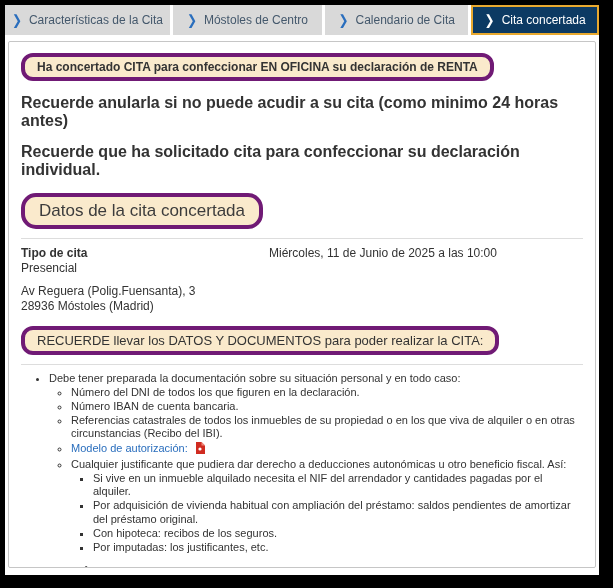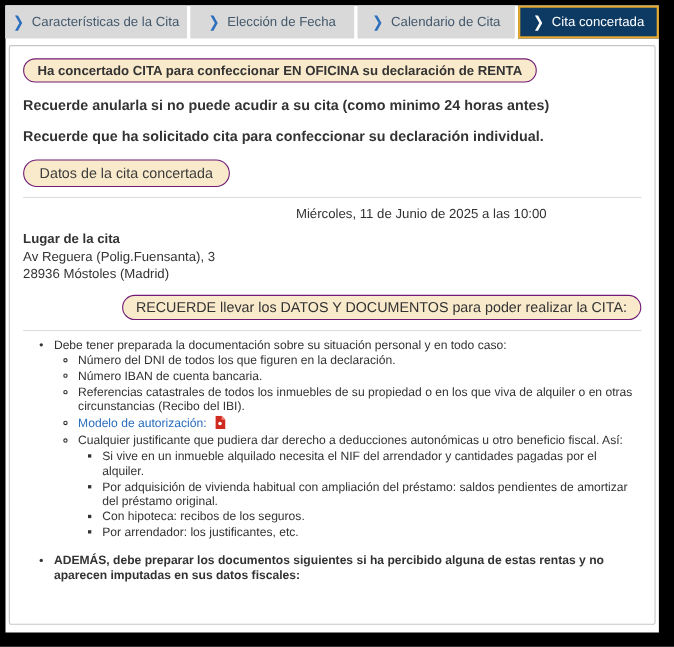--- a/index.html
+++ b/index.html
@@ -20,26 +20,26 @@
   .tab.active{
     background:var(--navy,#0c3a63);color:#fff;border:2px solid var(--gold,#e8a92f);
   }
   .tab.active .chev{color:#fff;}
   
   .content{
     margin:6px 3px 0 3px;border:1px solid #c6c6c6;border-radius:2px;
     height:527px;box-sizing:border-box;padding:11px 12px;overflow:hidden;background:#fff;
   }
   .pill{
-    display:inline-block;background:var(--pill,#faeacc);border:1px solid #701a75;
+    display:inline-block;background:var(--pill,#faeacc);border:4px solid #701a75;
     border-radius:12px;padding:3px 12px;font-size:12px;font-weight:bold;color:#333;
   }
-  .pill.big{font-size:13px;font-weight:normal;border-radius:15px;padding:4px 14px;color:#3c3c3c;}
+  .pill.big{font-size:17px;font-weight:normal;border-radius:15px;padding:4px 14px;color:#3c3c3c;}
   .pill.plain{font-weight:normal;font-size:13px;}
-  .bold-line{font-weight:bold;font-size:13px;margin-top:13px;}
+  .bold-line{font-weight:bold;font-size:16px;margin-top:13px;}
   .divider{border:none;border-top:1px solid #ddd;margin:9px 0 7px 0;}
   .cols{display:flex;font-size:12px;margin-top:2px;}
   .col-left{width:248px;flex:none;}
   .field-label{font-weight:bold;margin-bottom:1px;}
   .addr{margin-top:9px;font-size:12px;}
   .addr div{line-height:1.28;}
   
   .checklist{font-size:11px;margin-top:4px;}
   .checklist ul{margin:0;padding-left:22px;}
   ul.lvl0{list-style-type:disc;padding-left:28px !important;}
@@ -57,21 +57,21 @@
 
 <div class="window">
 
   <div class="tabbar" id="tabbar">
       <div class="tab" style="flex: 168 0 0px;">
         <span class="chev">❯</span>
         <span>Características de la Cita</span>
       </div>
       <div class="tab" style="flex: 152 0 0px;">
         <span class="chev">❯</span>
-        <span>Elección de Fecha</span>
+        <span>Móstoles de Centro</span>
       </div>
       <div class="tab" style="flex: 146 0 0px;">
         <span class="chev">❯</span>
         <span>Calendario de Cita</span>
       </div>
       <div class="tab active" style="flex: 126 0 0px;">
         <span class="chev">❯</span>
         <span>Cita concertada</span>
       </div>
     </div>
@@ -86,33 +86,34 @@
     <div class="bold-line">Recuerde que ha solicitado cita para confeccionar su declaración individual.</div>
 
     <div style="margin-top:14px;">
       <span class="pill big">Datos de la cita concertada</span>
     </div>
 
     <hr class="divider">
 
     <div class="cols">
       <div class="col-left">
+        <div class="field-label">Tipo de cita</div>
+        <div>Presencial</div>
       </div>
       <div>
         <div>Miércoles, 11 de Junio de 2025 a las 10:00</div>
       </div>
     </div>
 
     <div class="addr">
-      <div class="field-label">Lugar de la cita</div>
       <div>Av Reguera (Polig.Fuensanta), 3</div>
       <div>28936 Móstoles (Madrid)</div>
     </div>
 
-    <div style="margin-top:11px;text-align:right;">
+    <div style="margin-top:11px;">
       <span class="pill plain">RECUERDE llevar los DATOS Y DOCUMENTOS para poder realizar la CITA:</span>
     </div>
 
     <hr class="divider">
 
     <div class="checklist" id="checklist">
         <ul class="lvl0">
           <li><span>Debe tener preparada la documentación sobre su situación personal y en todo caso:</span><ul class="lvl1">
               <li><span>Número del DNI de todos los que figuren en la declaración.</span></li>
               <li><span>Número IBAN de cuenta bancaria.</span></li>
@@ -123,21 +124,21 @@
       <path d="M1 0 h5.5 L10 3.5 V12 H1 Z" fill="#d02b20"></path>
       <path d="M6.5 0 L10 3.5 H6.5 Z" fill="#f08a7d"></path>
       <circle cx="5" cy="7" r="1.6" fill="#fff"></circle>
     </svg>
   </span>
 </div></li>
               <li><span>Cualquier justificante que pudiera dar derecho a deducciones autonómicas u otro beneficio fiscal. Así:</span><ul class="lvl2">
                   <li><span>Si vive en un inmueble alquilado necesita el NIF del arrendador y cantidades pagadas por el alquiler.</span></li>
                   <li><span>Por adquisición de vivienda habitual con ampliación del préstamo: saldos pendientes de amortizar del préstamo original.</span></li>
                   <li><span>Con hipoteca: recibos de los seguros.</span></li>
-                  <li><span>Por arrendador: los justificantes, etc.</span></li>
+                  <li><span>Por imputadas: los justificantes, etc.</span></li>
                 </ul></li>
             </ul></li>
           <li class="gap-before"><strong class="blk">ADEMÁS, debe preparar los documentos siguientes si ha percibido alguna de estas rentas y no aparecen imputadas en sus datos fiscales:</strong></li>
         </ul>
       </div>
 
   </div>
 </div>
 
 </body></html>

